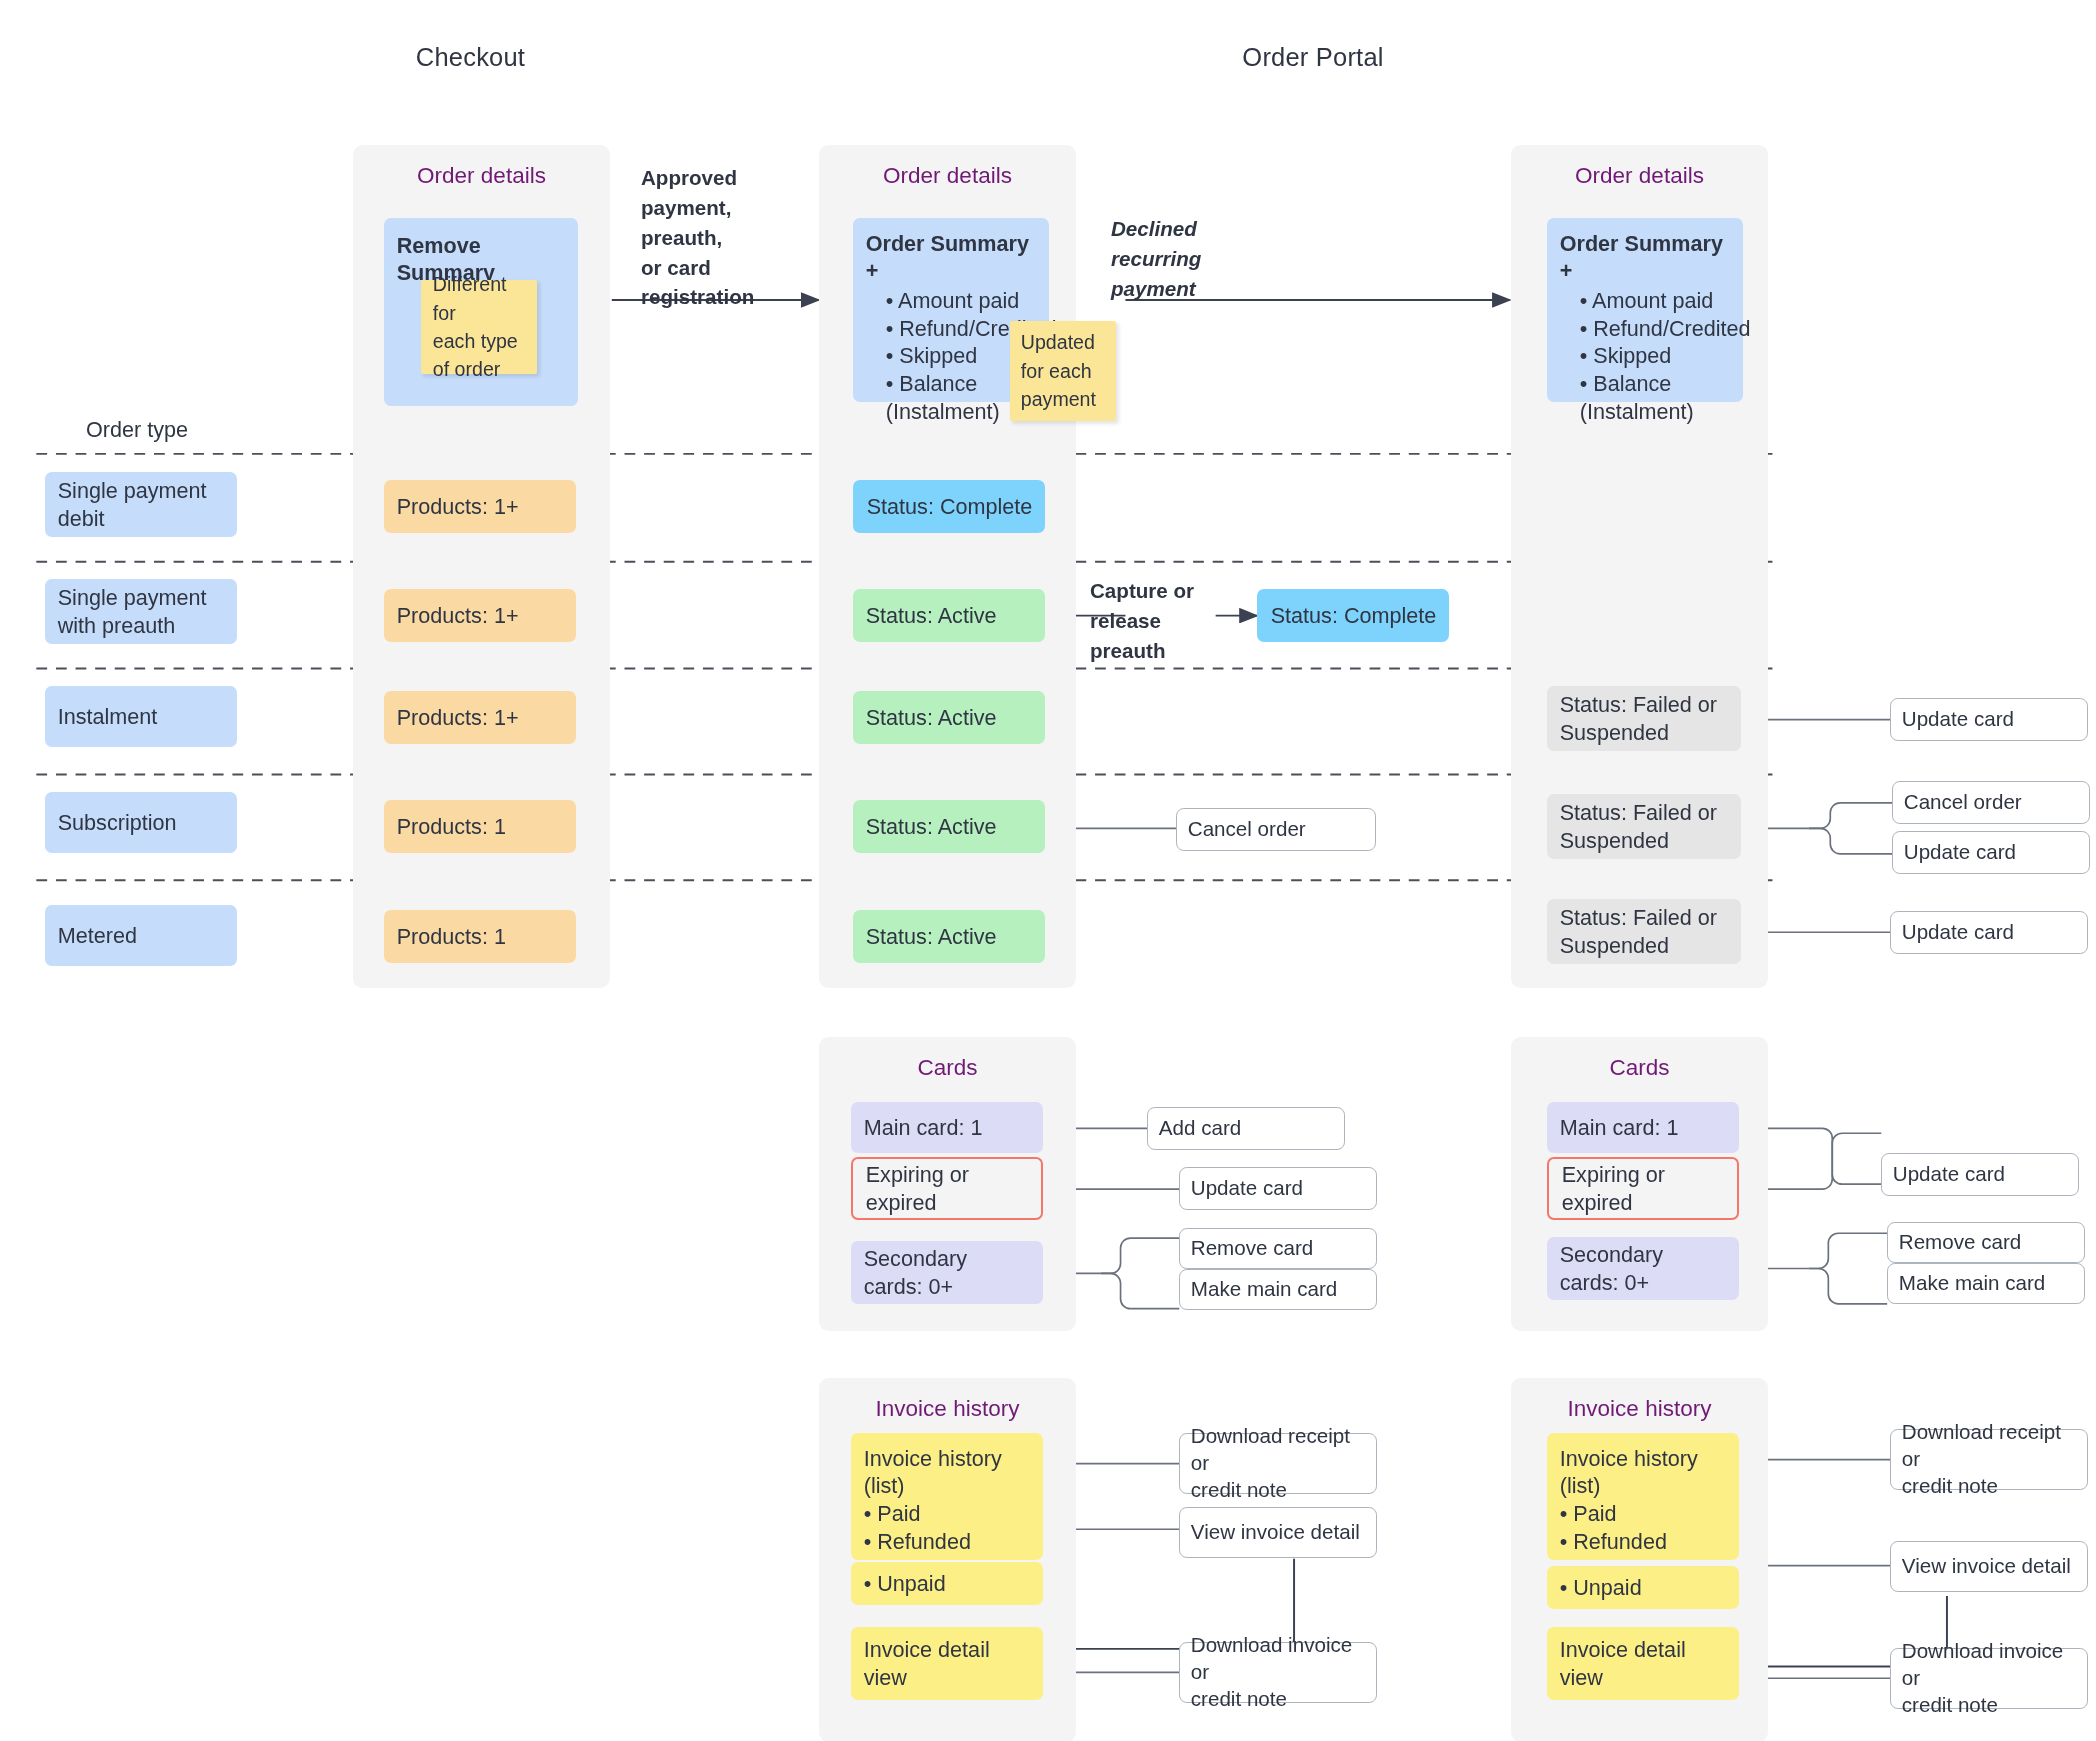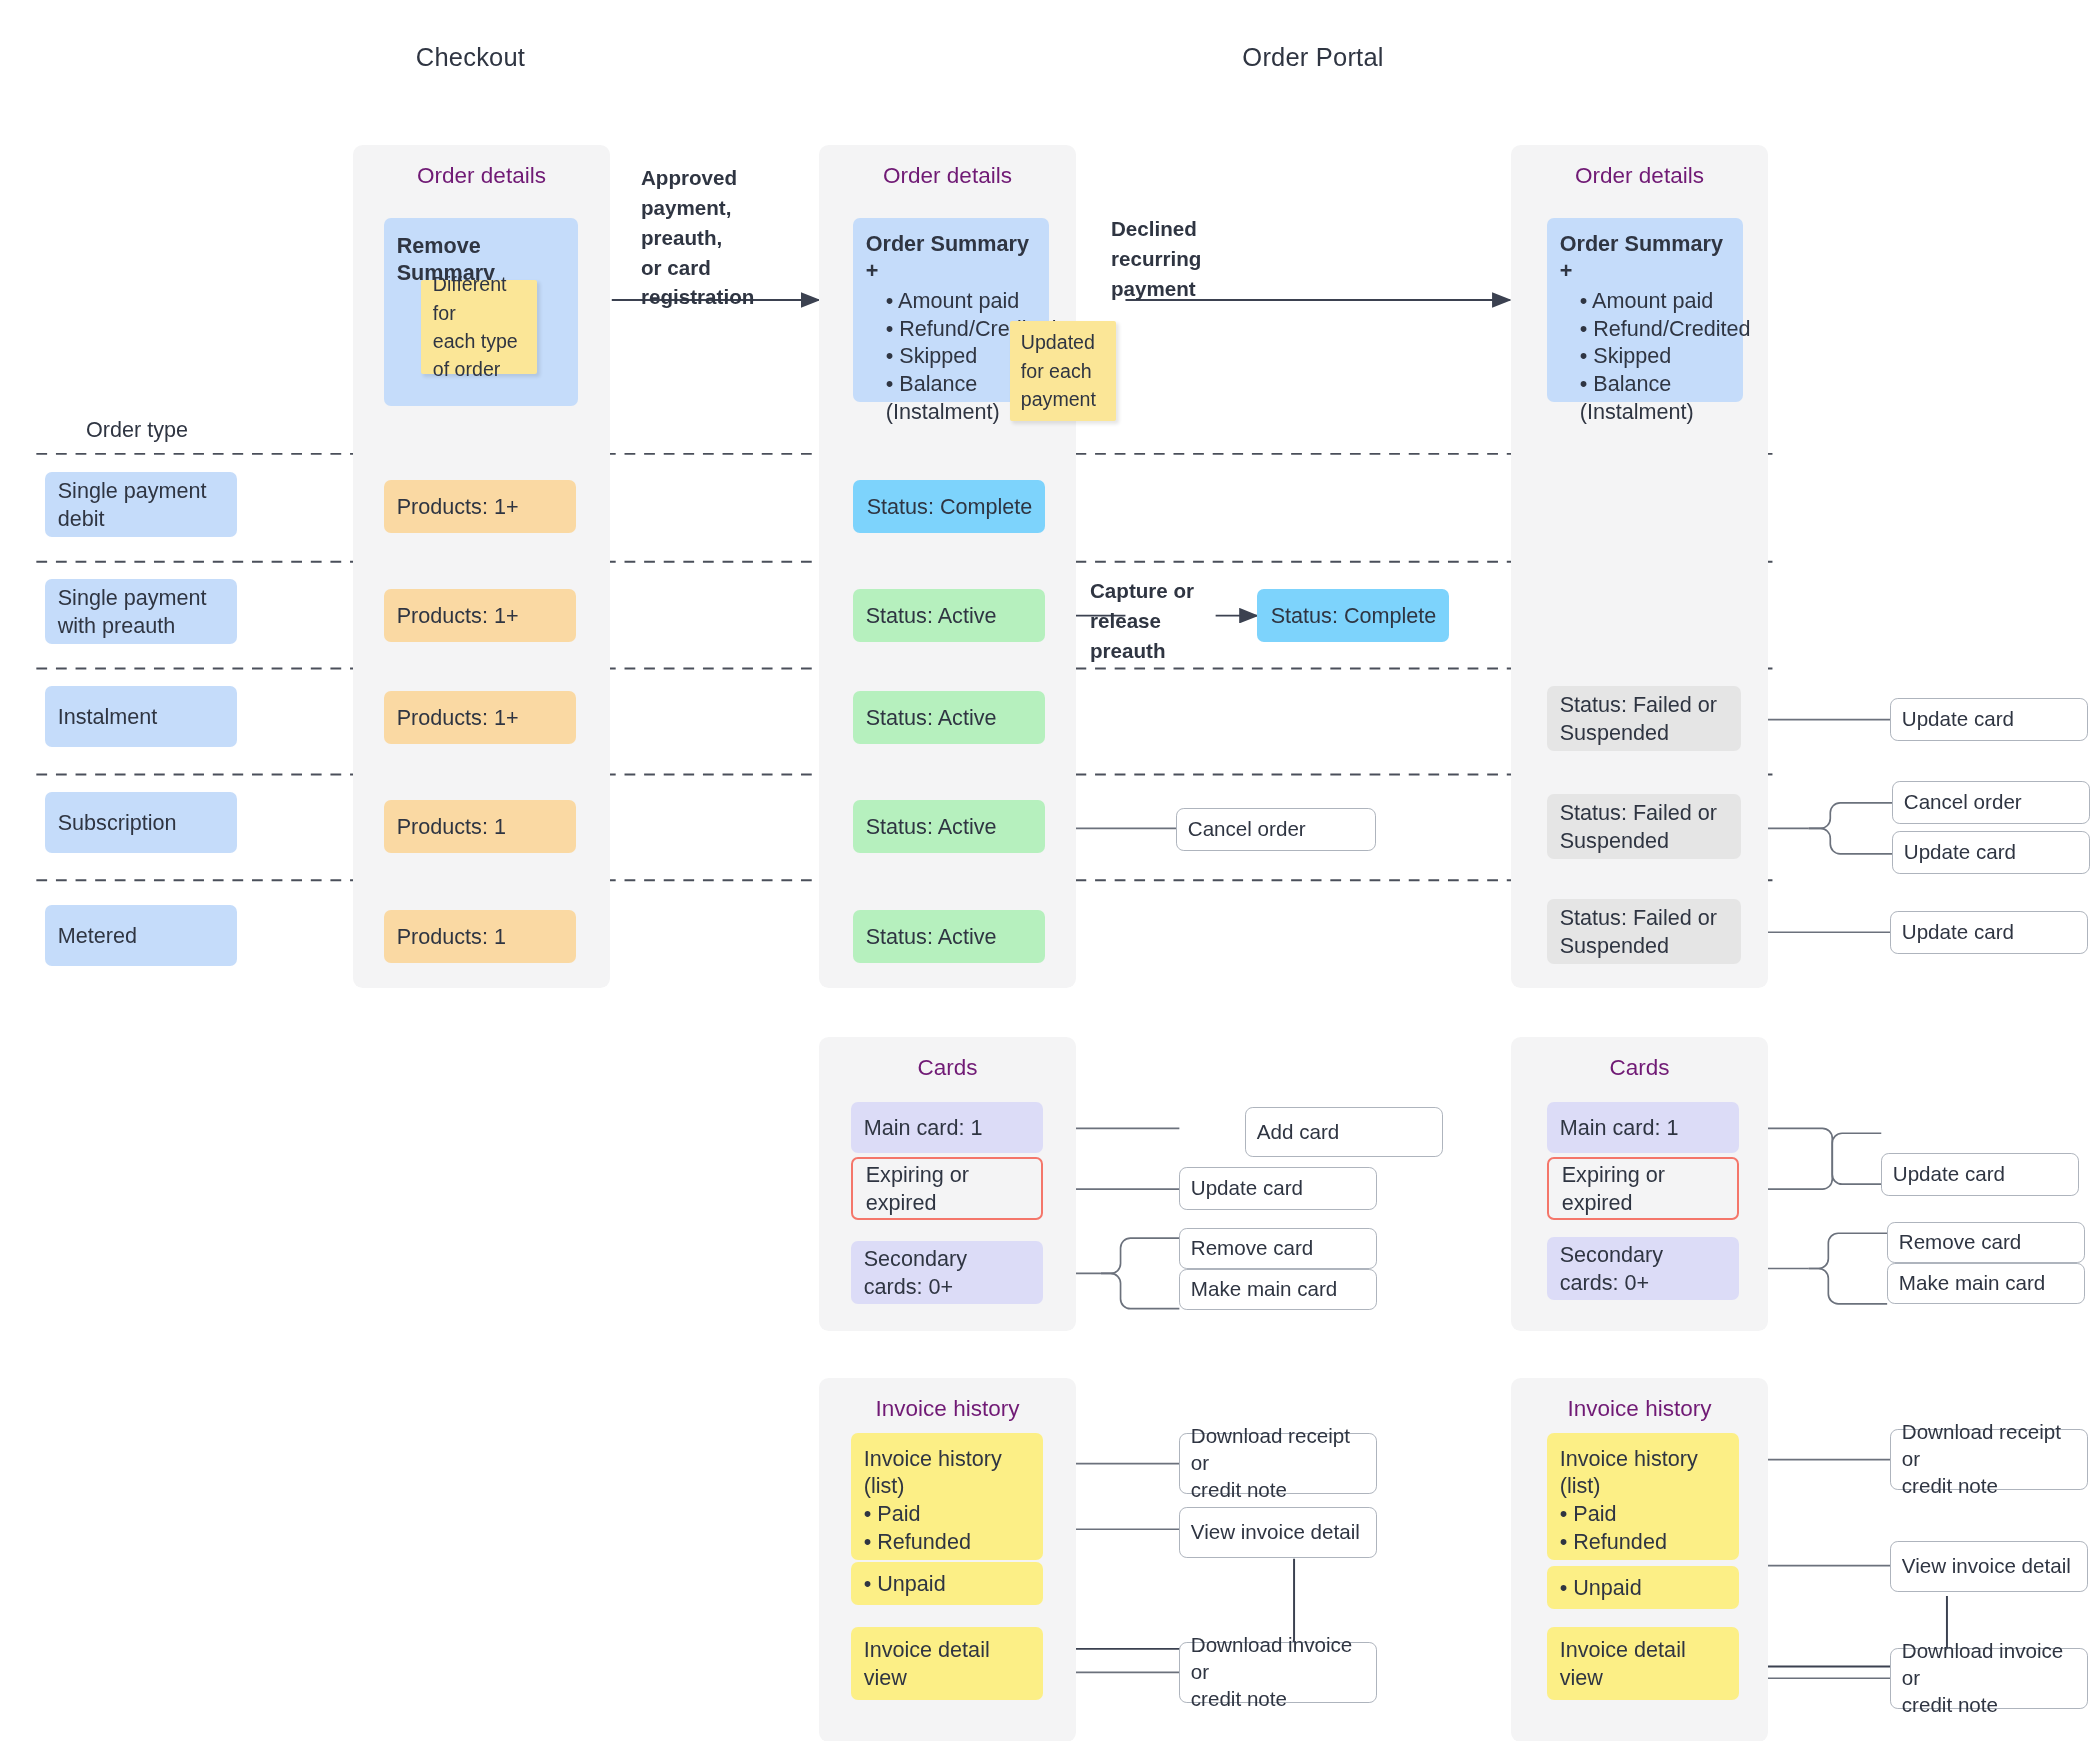--- a/index.html
+++ b/index.html
@@ -220,21 +220,21 @@
   <div class="summary-li">• Skipped</div>
   <div class="summary-li">• Balance</div>
   <div class="summary-li">  (Instalment)</div>
 </div>
 
 <div class="flow-label" style="left:641px; top:163px; width:176px; white-space:pre-line;">Approved
 payment,
 preauth,
 or card
 registration</div>
-<div class="flow-label" style="left:1111px; top:214px; width:186px; white-space:pre-line;">Declined
+<div class="flow-label" style="left:1111px; top:214px; width:186px; white-space:pre-line;font-style:italic;">Declined
 recurring
 payment</div>
 <div class="flow-label" style="left:1090px; top:576px; width:127px; white-space:pre-line;">Capture or
 release
 preauth</div>
 
 <div class="plain-label" style="left:86px; top:417px;">Order type</div>
 
 <div class="box blue" style="left:45px; top:472px; width:192px; height:65px; white-space:pre-line;">Single payment
 debit</div>
@@ -272,21 +272,21 @@
 
 <div class="panel" style="left:819px; top:1037px; width:257px; height:294px;"></div>
 <div class="panel-title abs" style="left:819px; top:1055px; width:257px;">Cards</div>
 
 <div class="box purple" style="left:851px; top:1102px; width:192px; height:51px;">Main card: 1</div>
 <div class="box outline-red" style="left:851px; top:1157px; width:192px; height:63px; white-space:pre-line;">Expiring or
 expired</div>
 <div class="box purple" style="left:851px; top:1241px; width:192px; height:63px; white-space:pre-line;">Secondary
 cards: 0+</div>
 
-<div class="action" style="left:1245px; top:1107px; width:198px; height:50px;">Add card</div>
+<div class="action" style="left:1147px; top:1107px; width:198px; height:43px;">Add card</div>
 <div class="action" style="left:1179px; top:1167px; width:198px; height:43px;">Update card</div>
 <div class="action" style="left:1179px; top:1228px; width:198px; height:41px;">Remove card</div>
 <div class="action" style="left:1179px; top:1269px; width:198px; height:41px;">Make main card</div>
 
 <div class="panel" style="left:1511px; top:1037px; width:257px; height:294px;"></div>
 <div class="panel-title abs" style="left:1511px; top:1055px; width:257px;">Cards</div>
 
 <div class="box purple" style="left:1547px; top:1102px; width:192px; height:51px;">Main card: 1</div>
 <div class="box outline-red" style="left:1547px; top:1157px; width:192px; height:63px; white-space:pre-line;">Expiring or
 expired</div>

